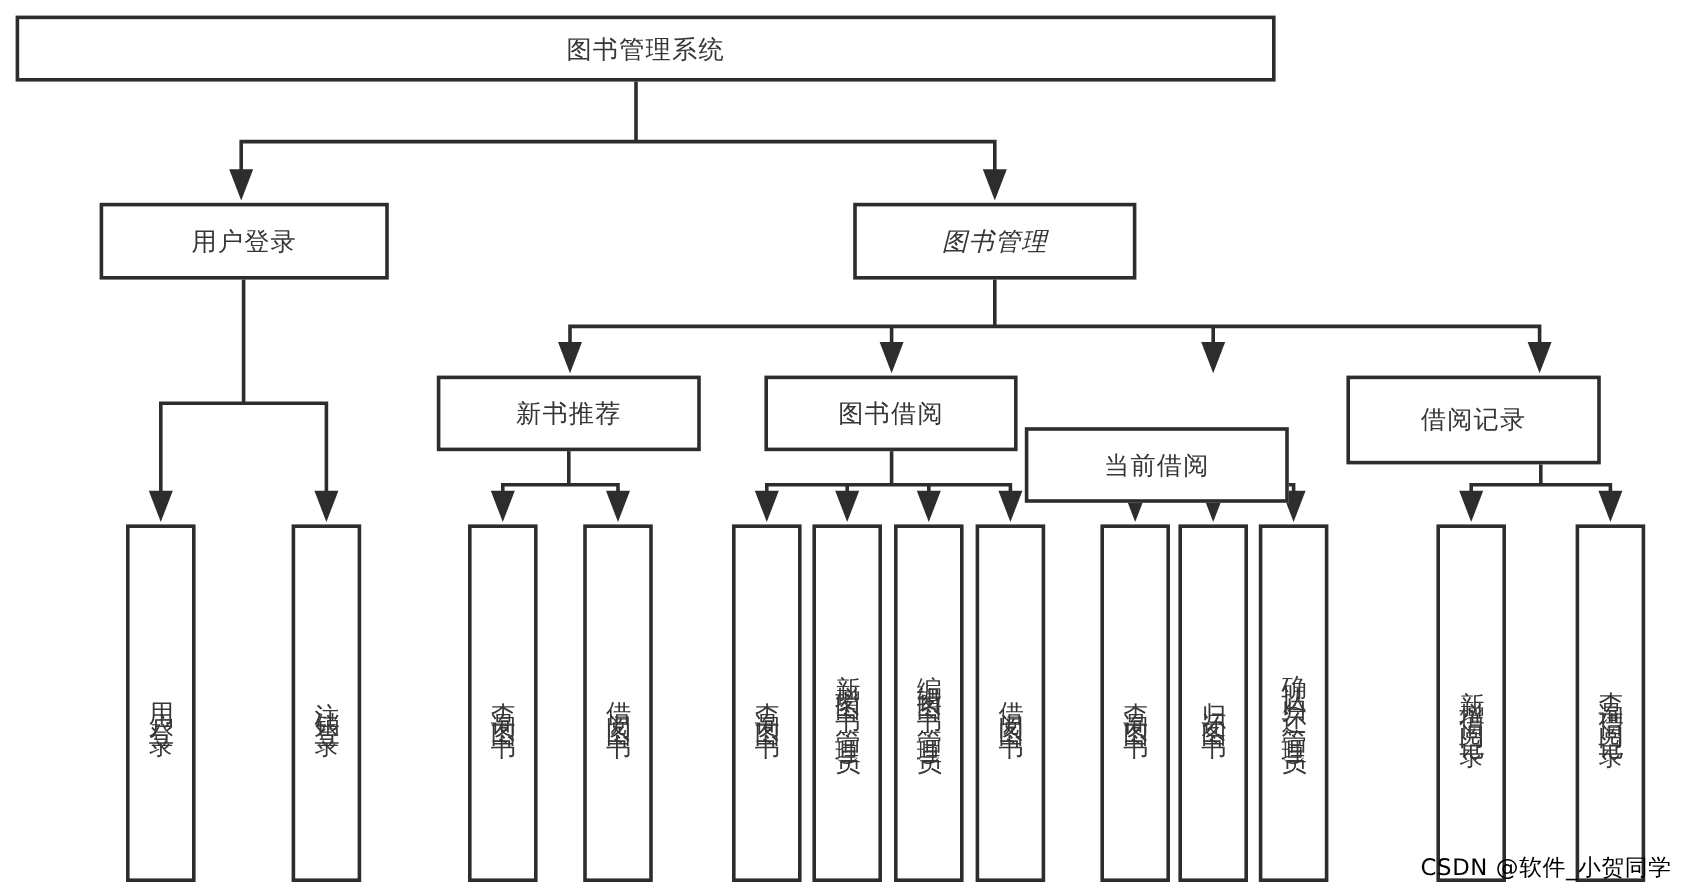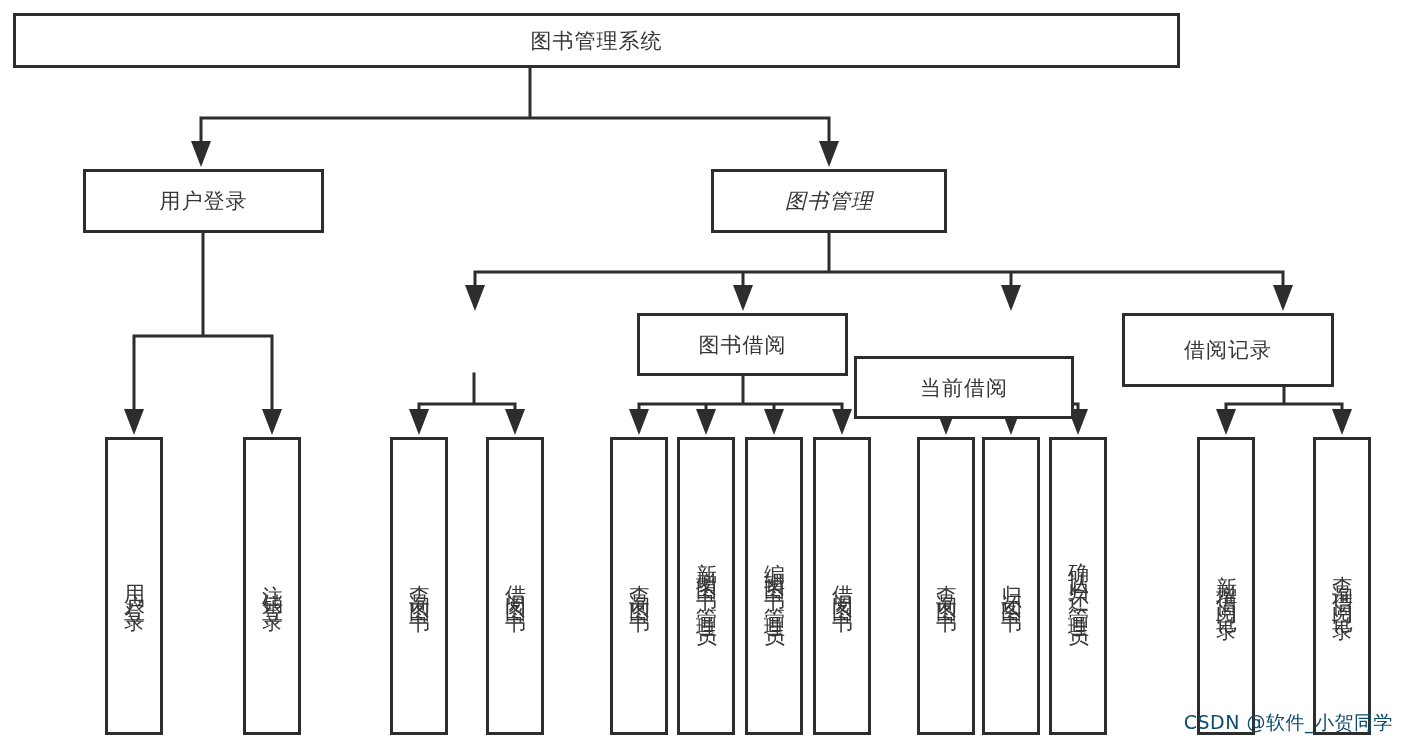--- a/index.html
+++ b/index.html
@@ -42,21 +42,21 @@
   }
   .leaf .vtext{
     writing-mode:vertical-rl;
     text-orientation:mixed;
     line-height:1;
     letter-spacing:9px;
     font-size:21px;
     color:#363636;
   }
   
-  #n-root{left:13px;top:13px;width:1167px;height:55px;}
+  #n-root{left:13px;top:13px;width:1050px;height:55px;}
   
   #n-user-login{left:83px;top:169px;width:241px;height:64px;}
   #n-book-mgmt{left:711px;top:169px;width:236px;height:64px;font-style:italic;}
   
   #n-new-book{left:364px;top:313px;width:220px;height:63px;}
   #n-book-borrow{left:637px;top:313px;width:211px;height:63px;text-align:right;}
   #n-current-borrow{left:854px;top:313px;width:220px;height:63px;margin-top:43px;}
   #n-borrow-record{left:1122px;top:313px;width:212px;height:74px;}
   
   .leaf{top:437px;height:298px;width:58px;}
@@ -71,21 +71,21 @@
   #l-d1{left:917px;}
   #l-d2{left:982px;}
   #l-d3{left:1049px;}
   #l-e1{left:1197px;}
   #l-e2{left:1313px;}
   .watermark{
     position:absolute;
     right:12px;
     top:710px;
     font-size:19px;
-    color:#0c4a6e;
+    color:#000000;
     white-space:nowrap;
     letter-spacing:0.5px;
   }
 </style>
 </head>
 <body>
 
 <div class="stage">
 
   <svg class="wires" viewBox="0 0 1405 747" xmlns="http://www.w3.org/2000/svg">
@@ -131,20 +131,23 @@
     <span>图书管理系统</span>
   </div>
 
   <div class="box" id="n-user-login">
     <span>用户登录</span>
   </div>
   <div class="box" id="n-book-mgmt">
     <span>图书管理</span>
   </div>
 
+  <div class="box" id="n-new-book">
+    <span>新书推荐</span>
+  </div>
   <div class="box" id="n-book-borrow">
     <span>图书借阅</span>
   </div>
   <div class="box" id="n-current-borrow">
     <span>当前借阅</span>
   </div>
   <div class="box" id="n-borrow-record">
     <span>借阅记录</span>
   </div>
 

